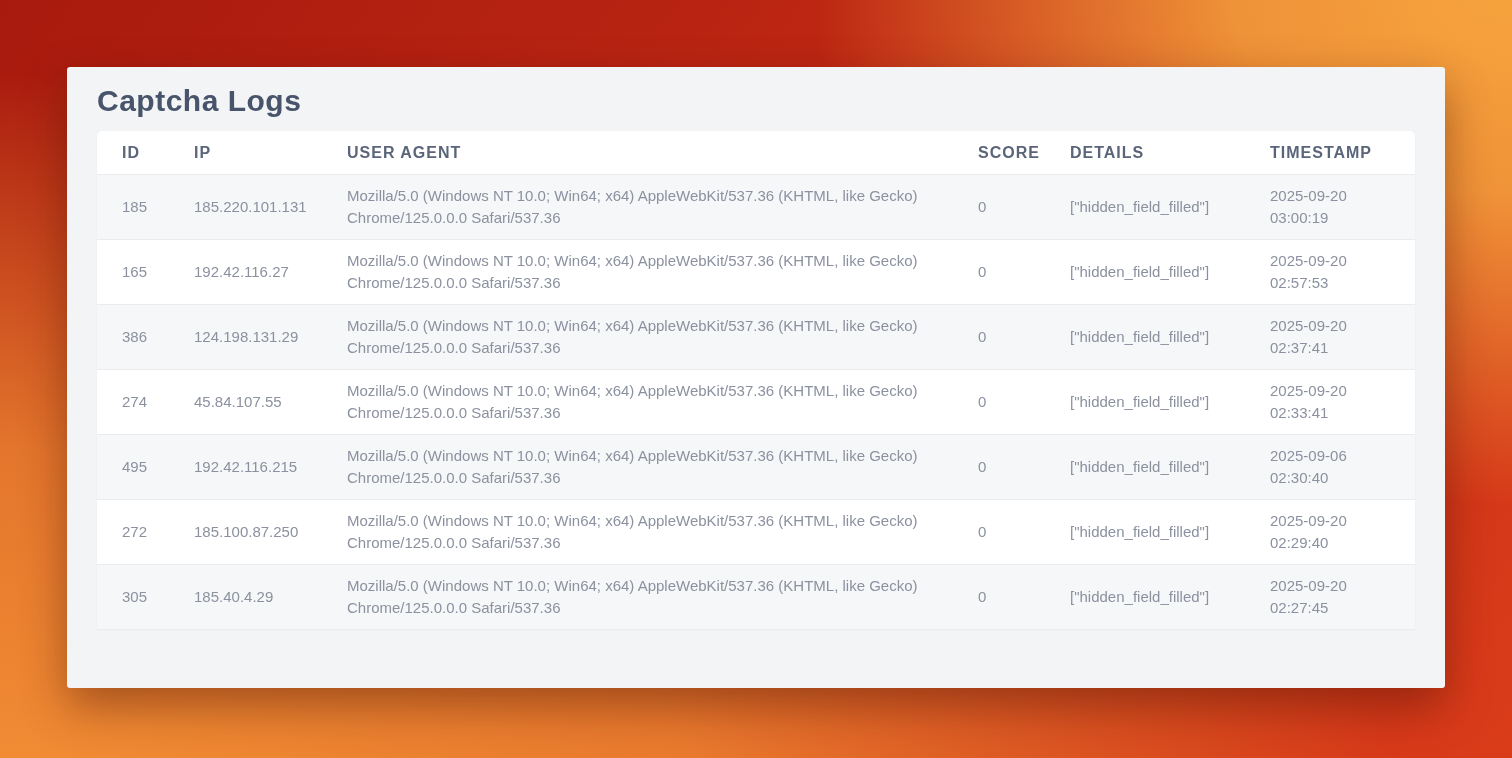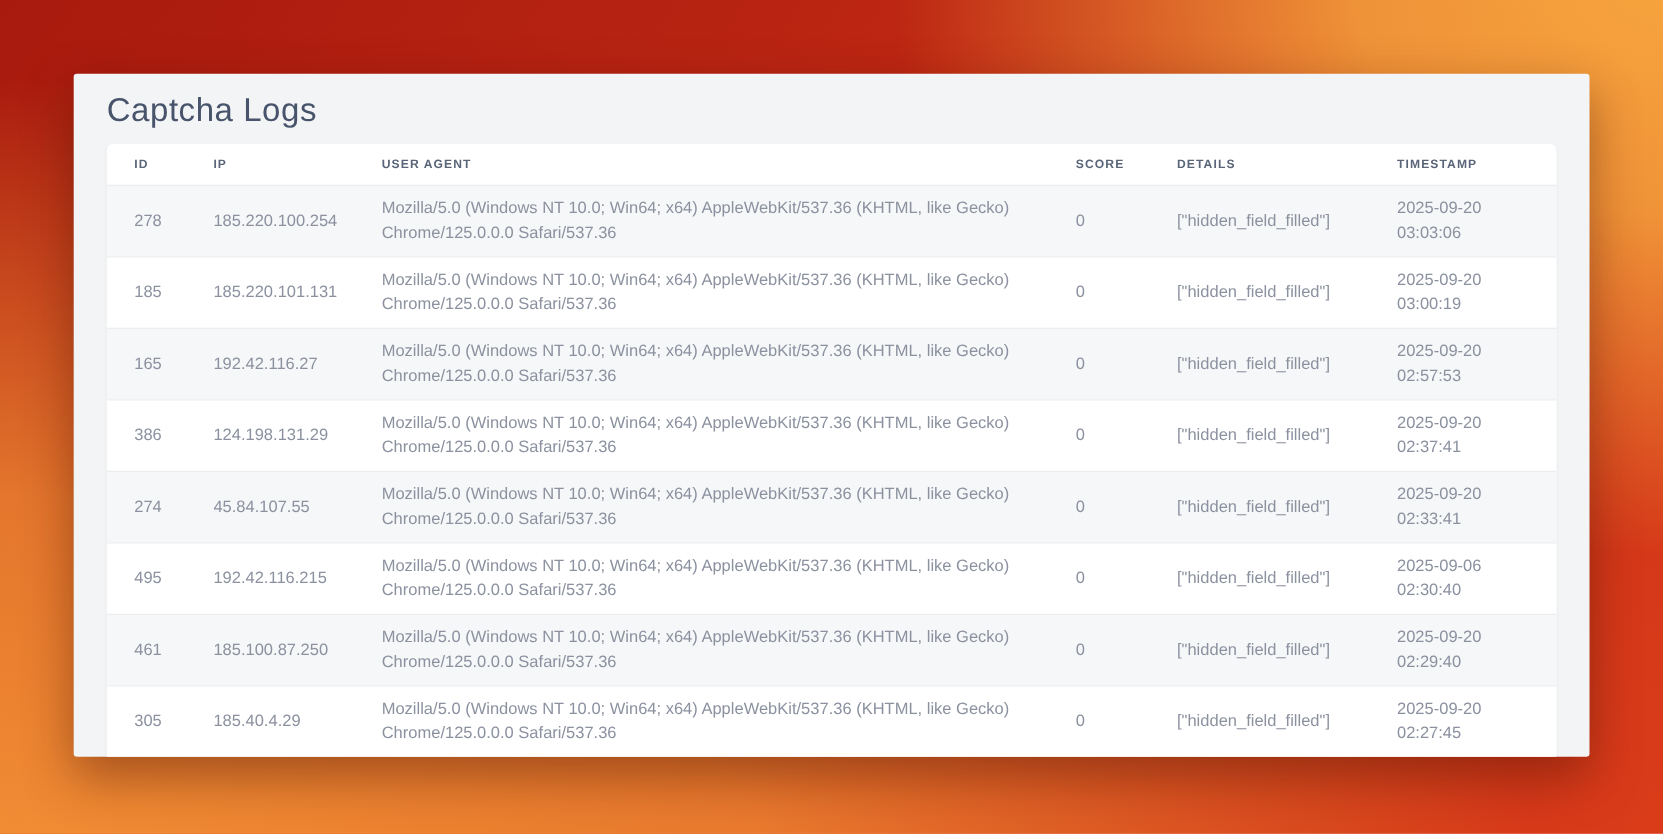--- a/index.html
+++ b/index.html
@@ -26,36 +26,36 @@
     padding: 0 30px;
     background: #f3f4f5;
     border-radius: 3px;
     box-shadow: 0 18px 45px rgba(75, 18, 4, 0.45);
     overflow: hidden;
   }
   .page-title {
     margin: 16px 0 12px 0;
     font-size: 30px;
     line-height: 36px;
-    font-weight: 400;
+    font-weight: 700;
     letter-spacing: 0.5px;
     color: #48546b;
   }
   table.logs {
     width: 1318px;
     table-layout: fixed;
     border-collapse: separate;
     border-spacing: 0;
     background: #ffffff;
     border-radius: 6px 6px 0 0;
     overflow: hidden;
     box-shadow: 0 1px 2px rgba(40, 50, 70, 0.06);
   }
   thead th {
-    font-size: 11px;
+    font-size: 16px;
     font-weight: 700;
     letter-spacing: 1px;
     text-transform: uppercase;
     color: #5a6579;
     text-align: left;
     padding: 13px 24px 12px 0;
     background: #ffffff;
     white-space: nowrap;
   }
   thead th:first-child { padding-left: 25px; }
@@ -94,28 +94,20 @@
         <th>ID</th>
         <th>IP</th>
         <th>USER AGENT</th>
         <th>SCORE</th>
         <th>DETAILS</th>
         <th>TIMESTAMP</th>
       </tr>
     </thead>
     <tbody id="logs-tbody">
         <tr>
-    <td>278</td>
-    <td>185.220.100.254</td>
-    <td>Mozilla/5.0 (Windows NT 10.0; Win64; x64) AppleWebKit/537.36 (KHTML, like Gecko) Chrome/125.0.0.0 Safari/537.36</td>
-    <td>0</td>
-    <td>["hidden_field_filled"]</td>
-    <td>2025-09-20 03:03:06</td>
-  </tr>
-        <tr>
     <td>185</td>
     <td>185.220.101.131</td>
     <td>Mozilla/5.0 (Windows NT 10.0; Win64; x64) AppleWebKit/537.36 (KHTML, like Gecko) Chrome/125.0.0.0 Safari/537.36</td>
     <td>0</td>
     <td>["hidden_field_filled"]</td>
     <td>2025-09-20 03:00:19</td>
   </tr>
         <tr>
     <td>165</td>
     <td>192.42.116.27</td>
@@ -142,21 +134,21 @@
   </tr>
         <tr>
     <td>495</td>
     <td>192.42.116.215</td>
     <td>Mozilla/5.0 (Windows NT 10.0; Win64; x64) AppleWebKit/537.36 (KHTML, like Gecko) Chrome/125.0.0.0 Safari/537.36</td>
     <td>0</td>
     <td>["hidden_field_filled"]</td>
     <td>2025-09-06 02:30:40</td>
   </tr>
         <tr>
-    <td>461</td>
+    <td>272</td>
     <td>185.100.87.250</td>
     <td>Mozilla/5.0 (Windows NT 10.0; Win64; x64) AppleWebKit/537.36 (KHTML, like Gecko) Chrome/125.0.0.0 Safari/537.36</td>
     <td>0</td>
     <td>["hidden_field_filled"]</td>
     <td>2025-09-20 02:29:40</td>
   </tr>
         <tr>
     <td>305</td>
     <td>185.40.4.29</td>
     <td>Mozilla/5.0 (Windows NT 10.0; Win64; x64) AppleWebKit/537.36 (KHTML, like Gecko) Chrome/125.0.0.0 Safari/537.36</td>

